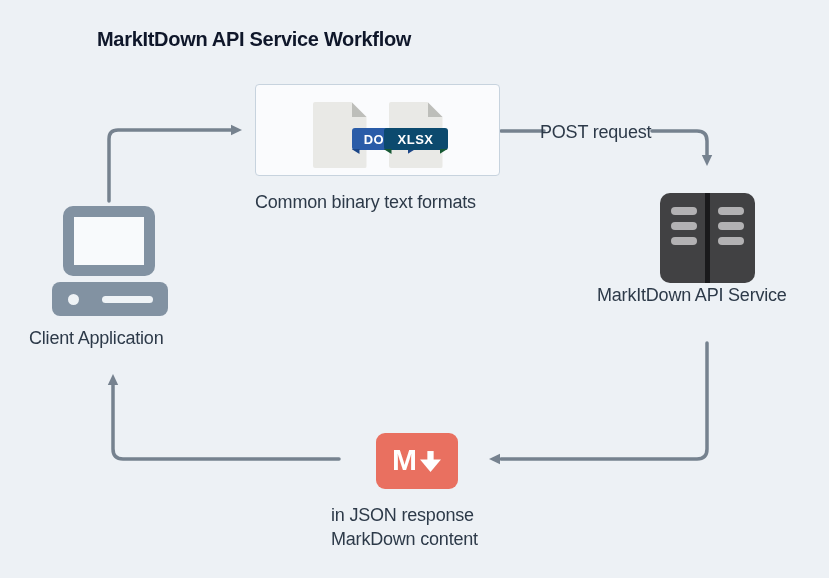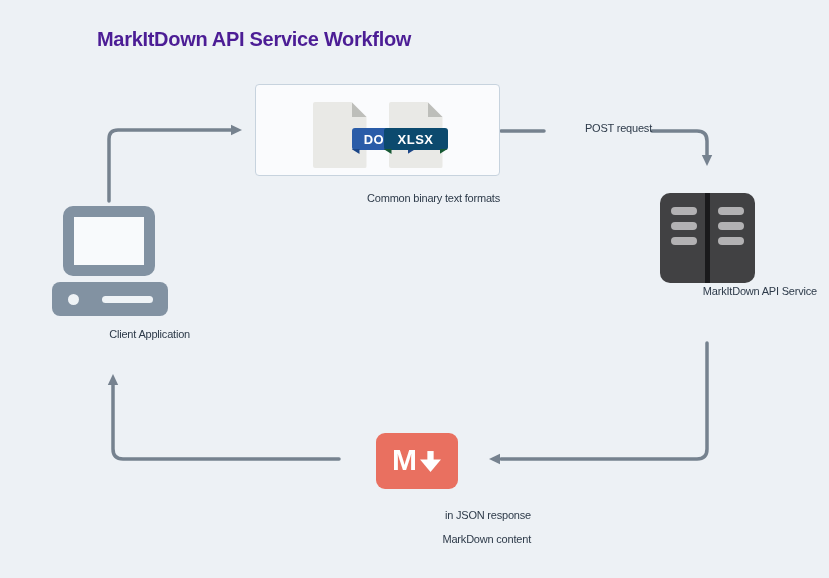--- a/index.html
+++ b/index.html
@@ -11,21 +11,21 @@
     overflow: hidden;
     color: #2d3a49;
   }
   .abs { position: absolute; }
 
   
   .diagram-title {
     left: 97px; top: 28px;
     font-size: 20px; font-weight: bold;
     letter-spacing: -0.3px;
-    color: #4c1d95;
+    color: #0f172a;
   }
 
   
   svg.flow { left: 0; top: 0; pointer-events: none; }
   svg.flow path { fill: none; stroke: #76828f; stroke-width: 3.5; stroke-linecap: round; }
   svg.flow polygon { fill: #76828f; stroke: none; }
 
   
   .formats-box {
     left: 255px; top: 84px; width: 245px; height: 92px;
@@ -58,22 +58,22 @@
   .file-banner::before { left: 0; clip-path: polygon(0 0, 100% 0, 100% 100%); }
   .file-banner::after  { right: 0; clip-path: polygon(0 0, 100% 0, 0 100%); }
   .banner-docx { background: #2a5ca8; margin-left: 44px; }
   .banner-docx::before, .banner-docx::after { background: #1b4687; }
   .banner-pdf { background: #cd1216; }
   .banner-pdf::before, .banner-pdf::after { background: #9e0b10; }
   .banner-xlsx { background: #0c4a6e; }
   .banner-xlsx::before, .banner-xlsx::after { background: #155834; }
 
   .caption {
-    font-size: 11px; letter-spacing: -0.2px; color: #2d3a49;
-    text-align: right;
+    font-size: 18px; letter-spacing: -0.2px; color: #2d3a49;
+    text-align: left;
   }
   .formats-caption { left: 255px; width: 245px; top: 192px; }
 
   
   .post-label { left: 540px; width: 112px; top: 122px; }
 
   
   .server-icon {
     left: 660px; top: 193px; width: 95px; height: 90px;
     background: #414143; border-radius: 10px;

